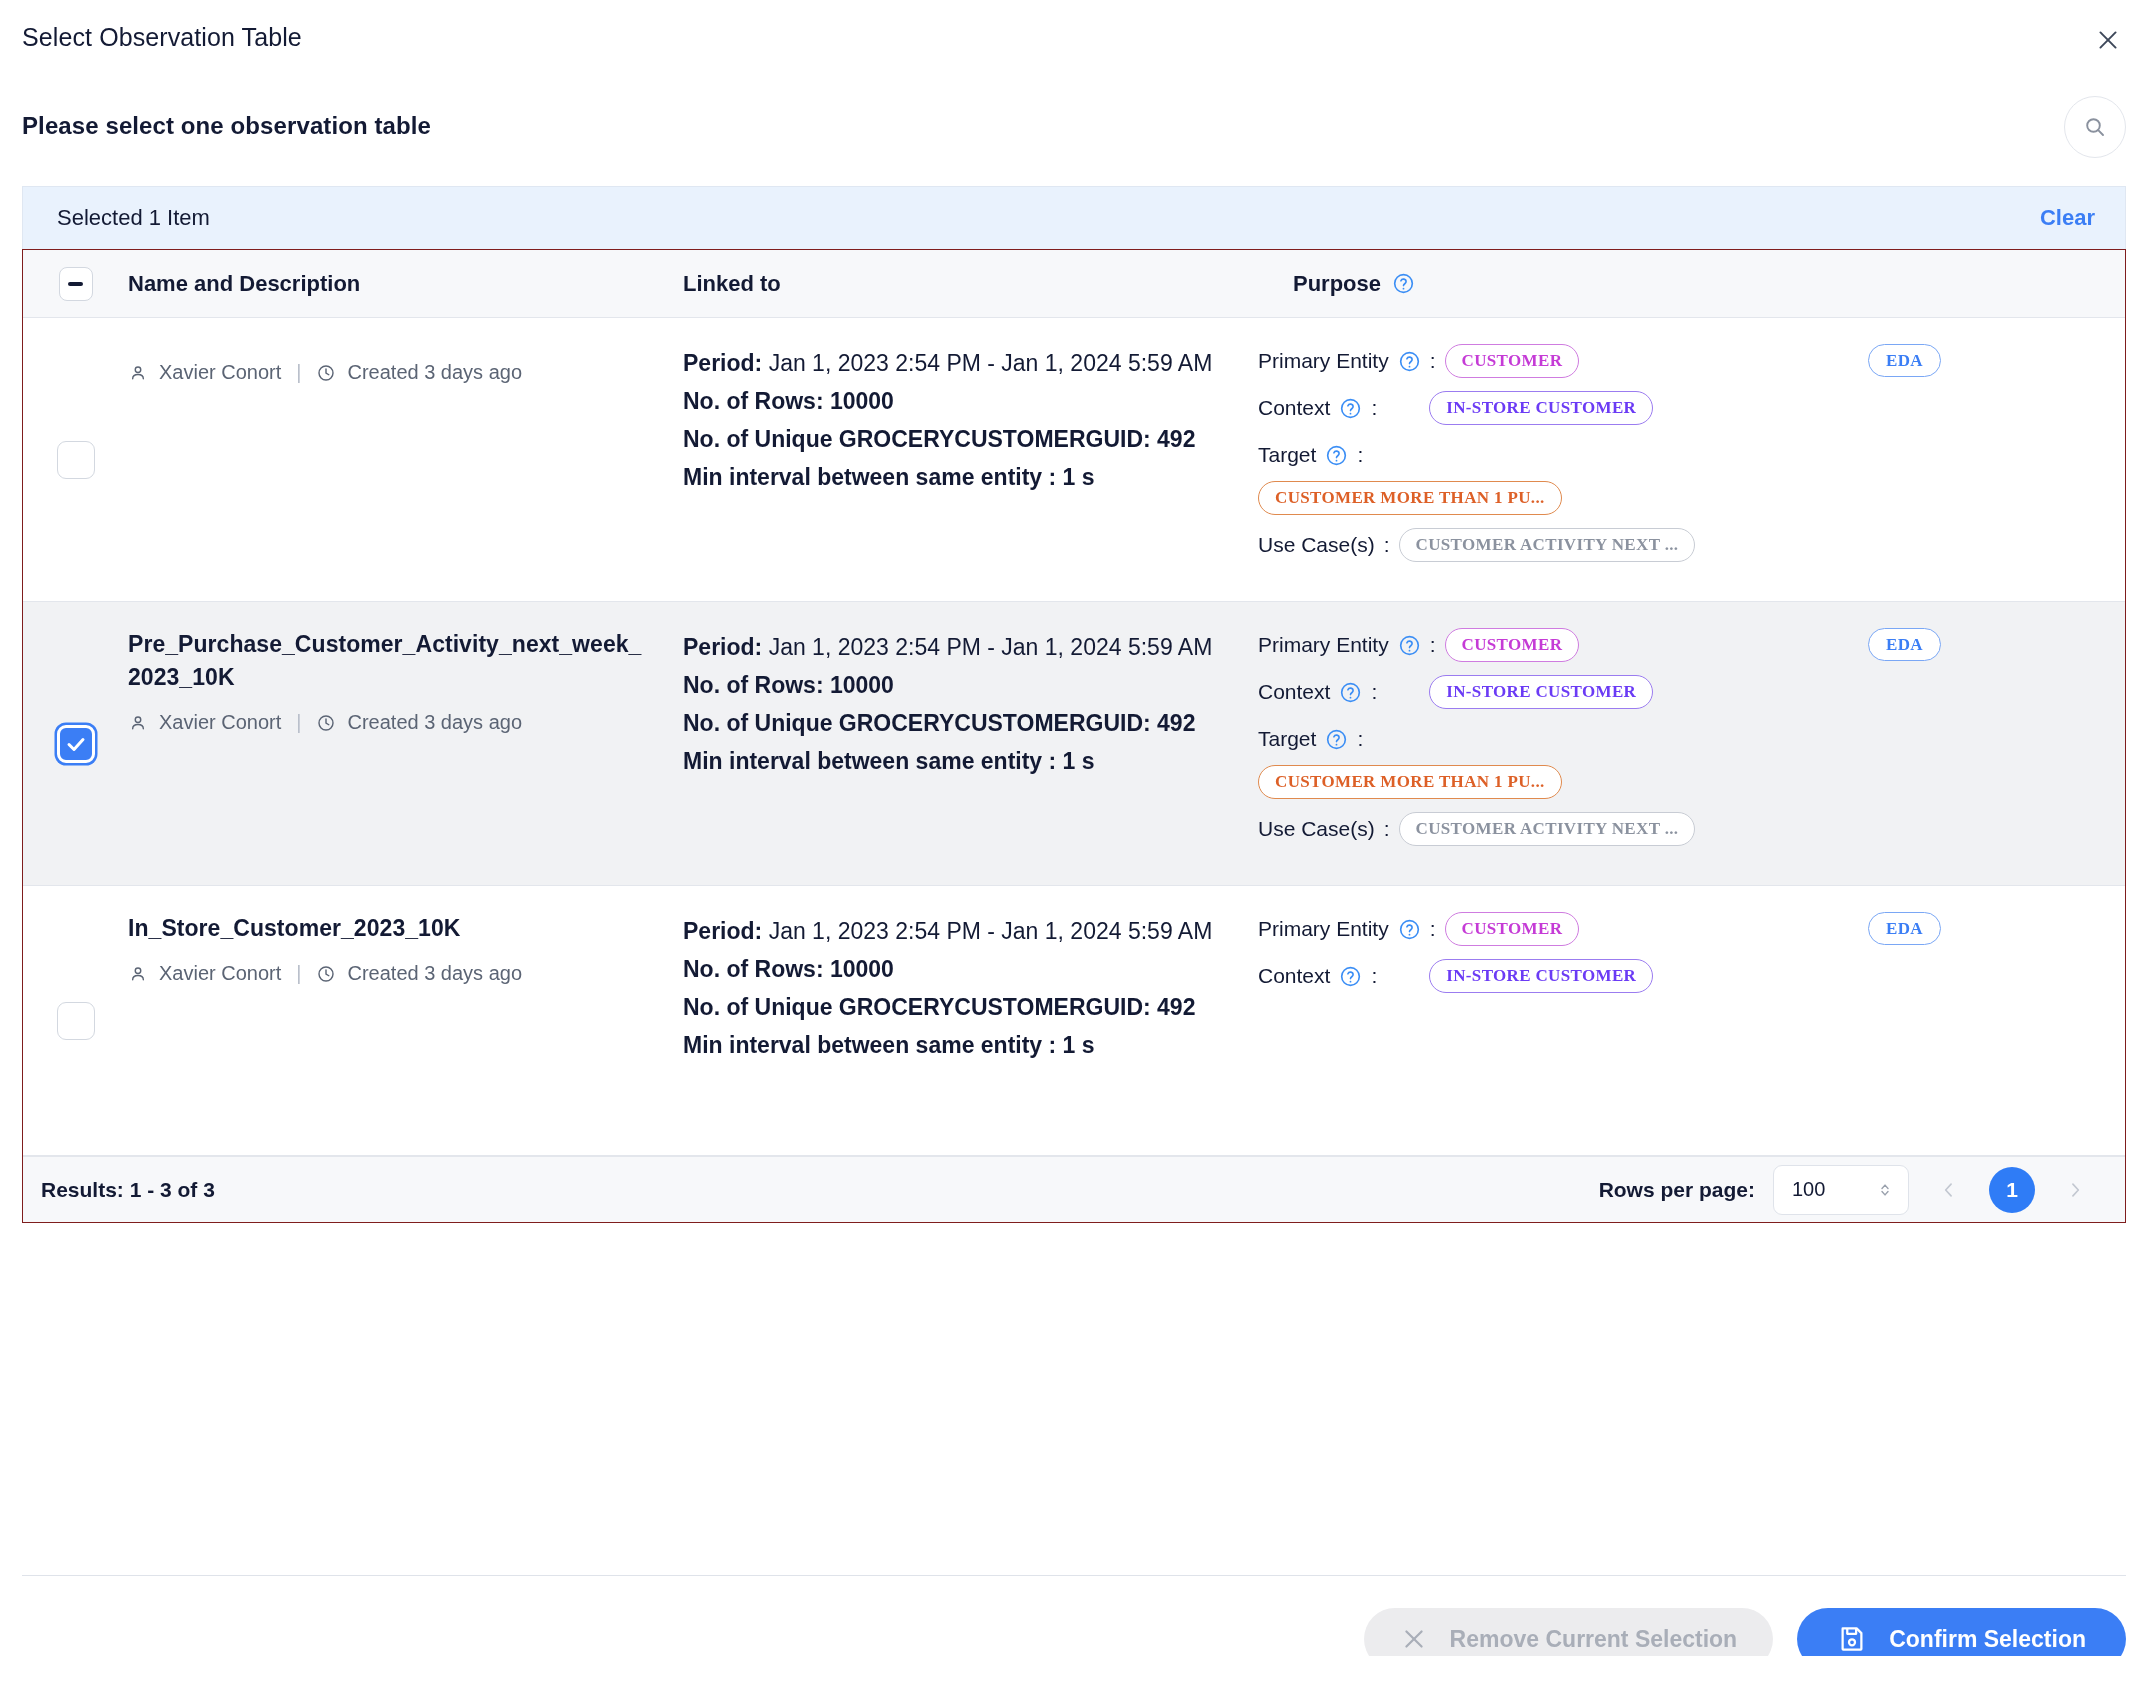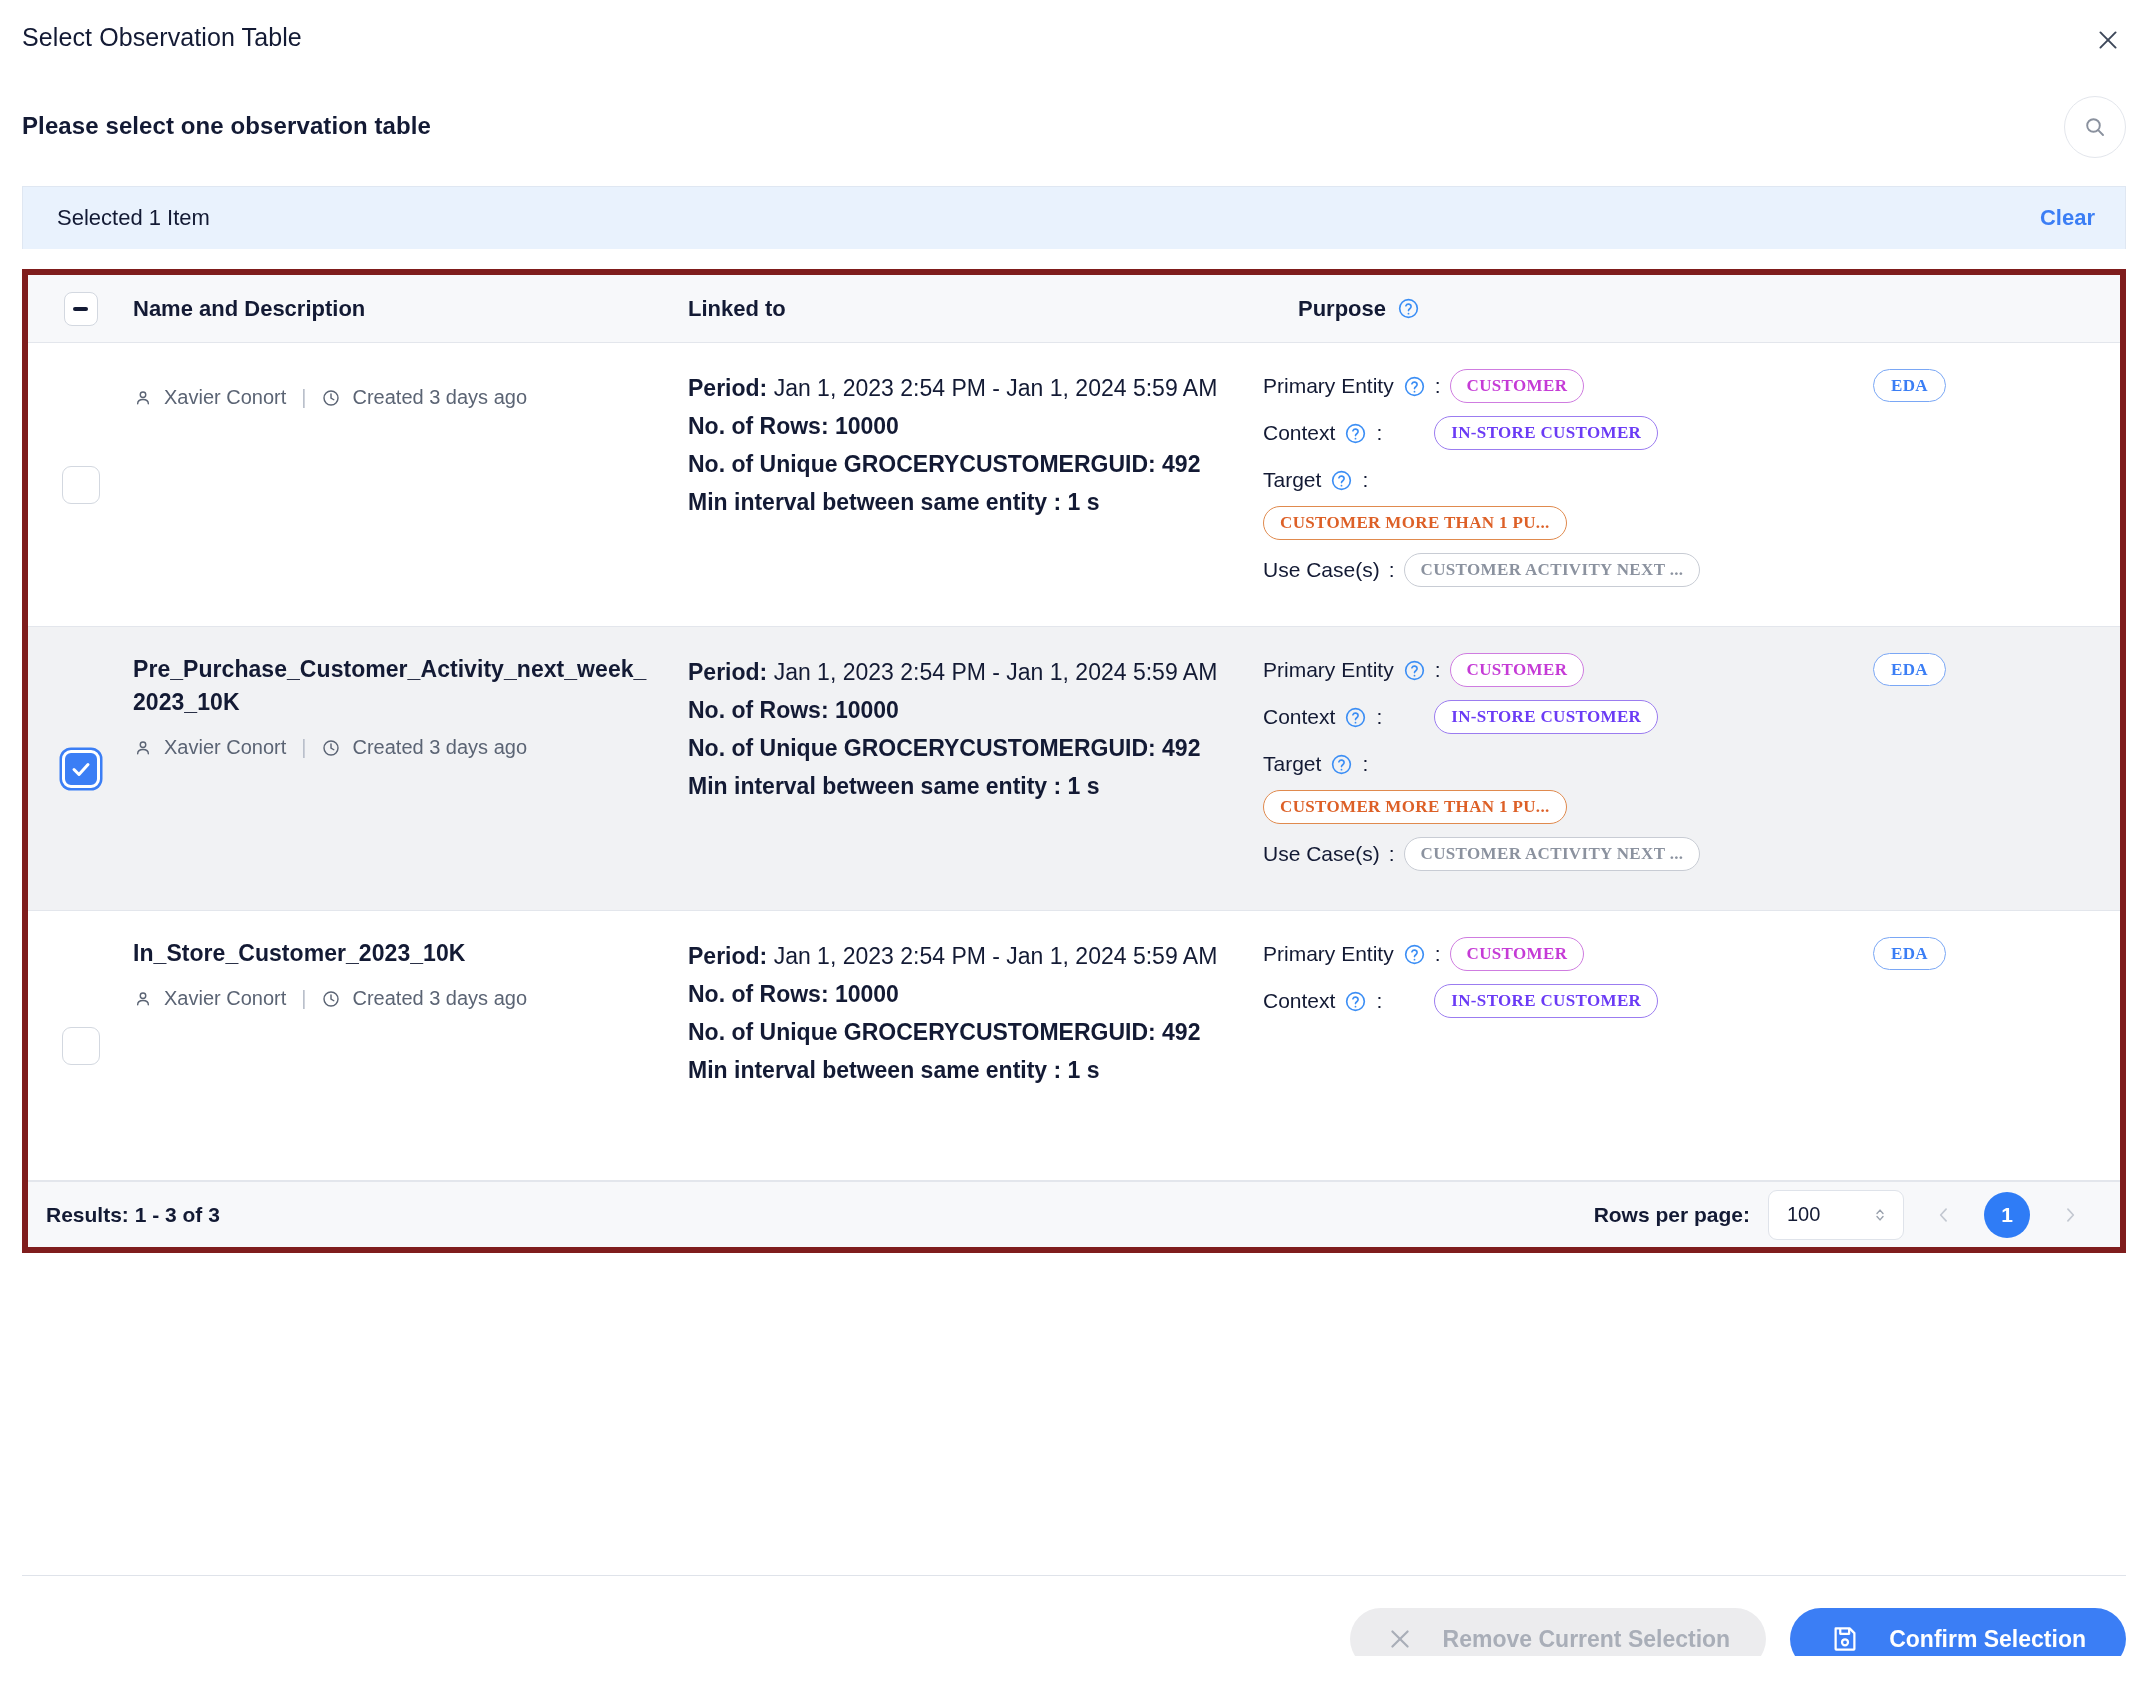--- a/index.html
+++ b/index.html
@@ -73,23 +73,22 @@
   }
   .selected-bar .clear {
     font-size: 22px; color: #3b7ef5; font-weight: 700; cursor: pointer;
   }
 
   
   .table {
     position: absolute;
     left: 22px; top: 249px;
     width: 2104px;
-    border: 6px solid #7f1d1d;
+    border: 1px solid #7f1d1d;
     background: #fff;
-    margin-top: 20px;
   }
   .thead {
     display: flex;
     height: 68px;
     background: #f7f8fa;
     border-bottom: 1px solid #e3e6ec;
     align-items: center;
   }
   .col-check { width: 105px; flex: none; display: flex; justify-content: center; align-items: flex-start; }
   .col-name  { width: 555px; flex: none; }
@@ -253,21 +252,21 @@
     left: 22px; right: 22px; top: 1575px;
     height: 1px; background: #dfe3ea;
   }
   .actions {
     position: absolute;
     right: 22px; top: 1608px;
     display: flex; align-items: center; gap: 24px;
   }
   .btn {
     display: inline-flex; align-items: center; justify-content: flex-end;
-    gap: 29px;
+    gap: 22px;
     height: 62px;
     border-radius: 31px;
     font-size: 23px; font-weight: 700;
     padding: 0 36px;
     cursor: pointer;
   }
   .btn.ghost { background: #ececee; color: #a9aeb8; }
   .btn.ghost svg { width: 28px; height: 28px; display:block; }
   .btn.primary { background: #3b7ef5; color: #ffffff; padding: 0 40px; }
   .btn.primary svg { width: 30px; height: 30px; display:block; }

